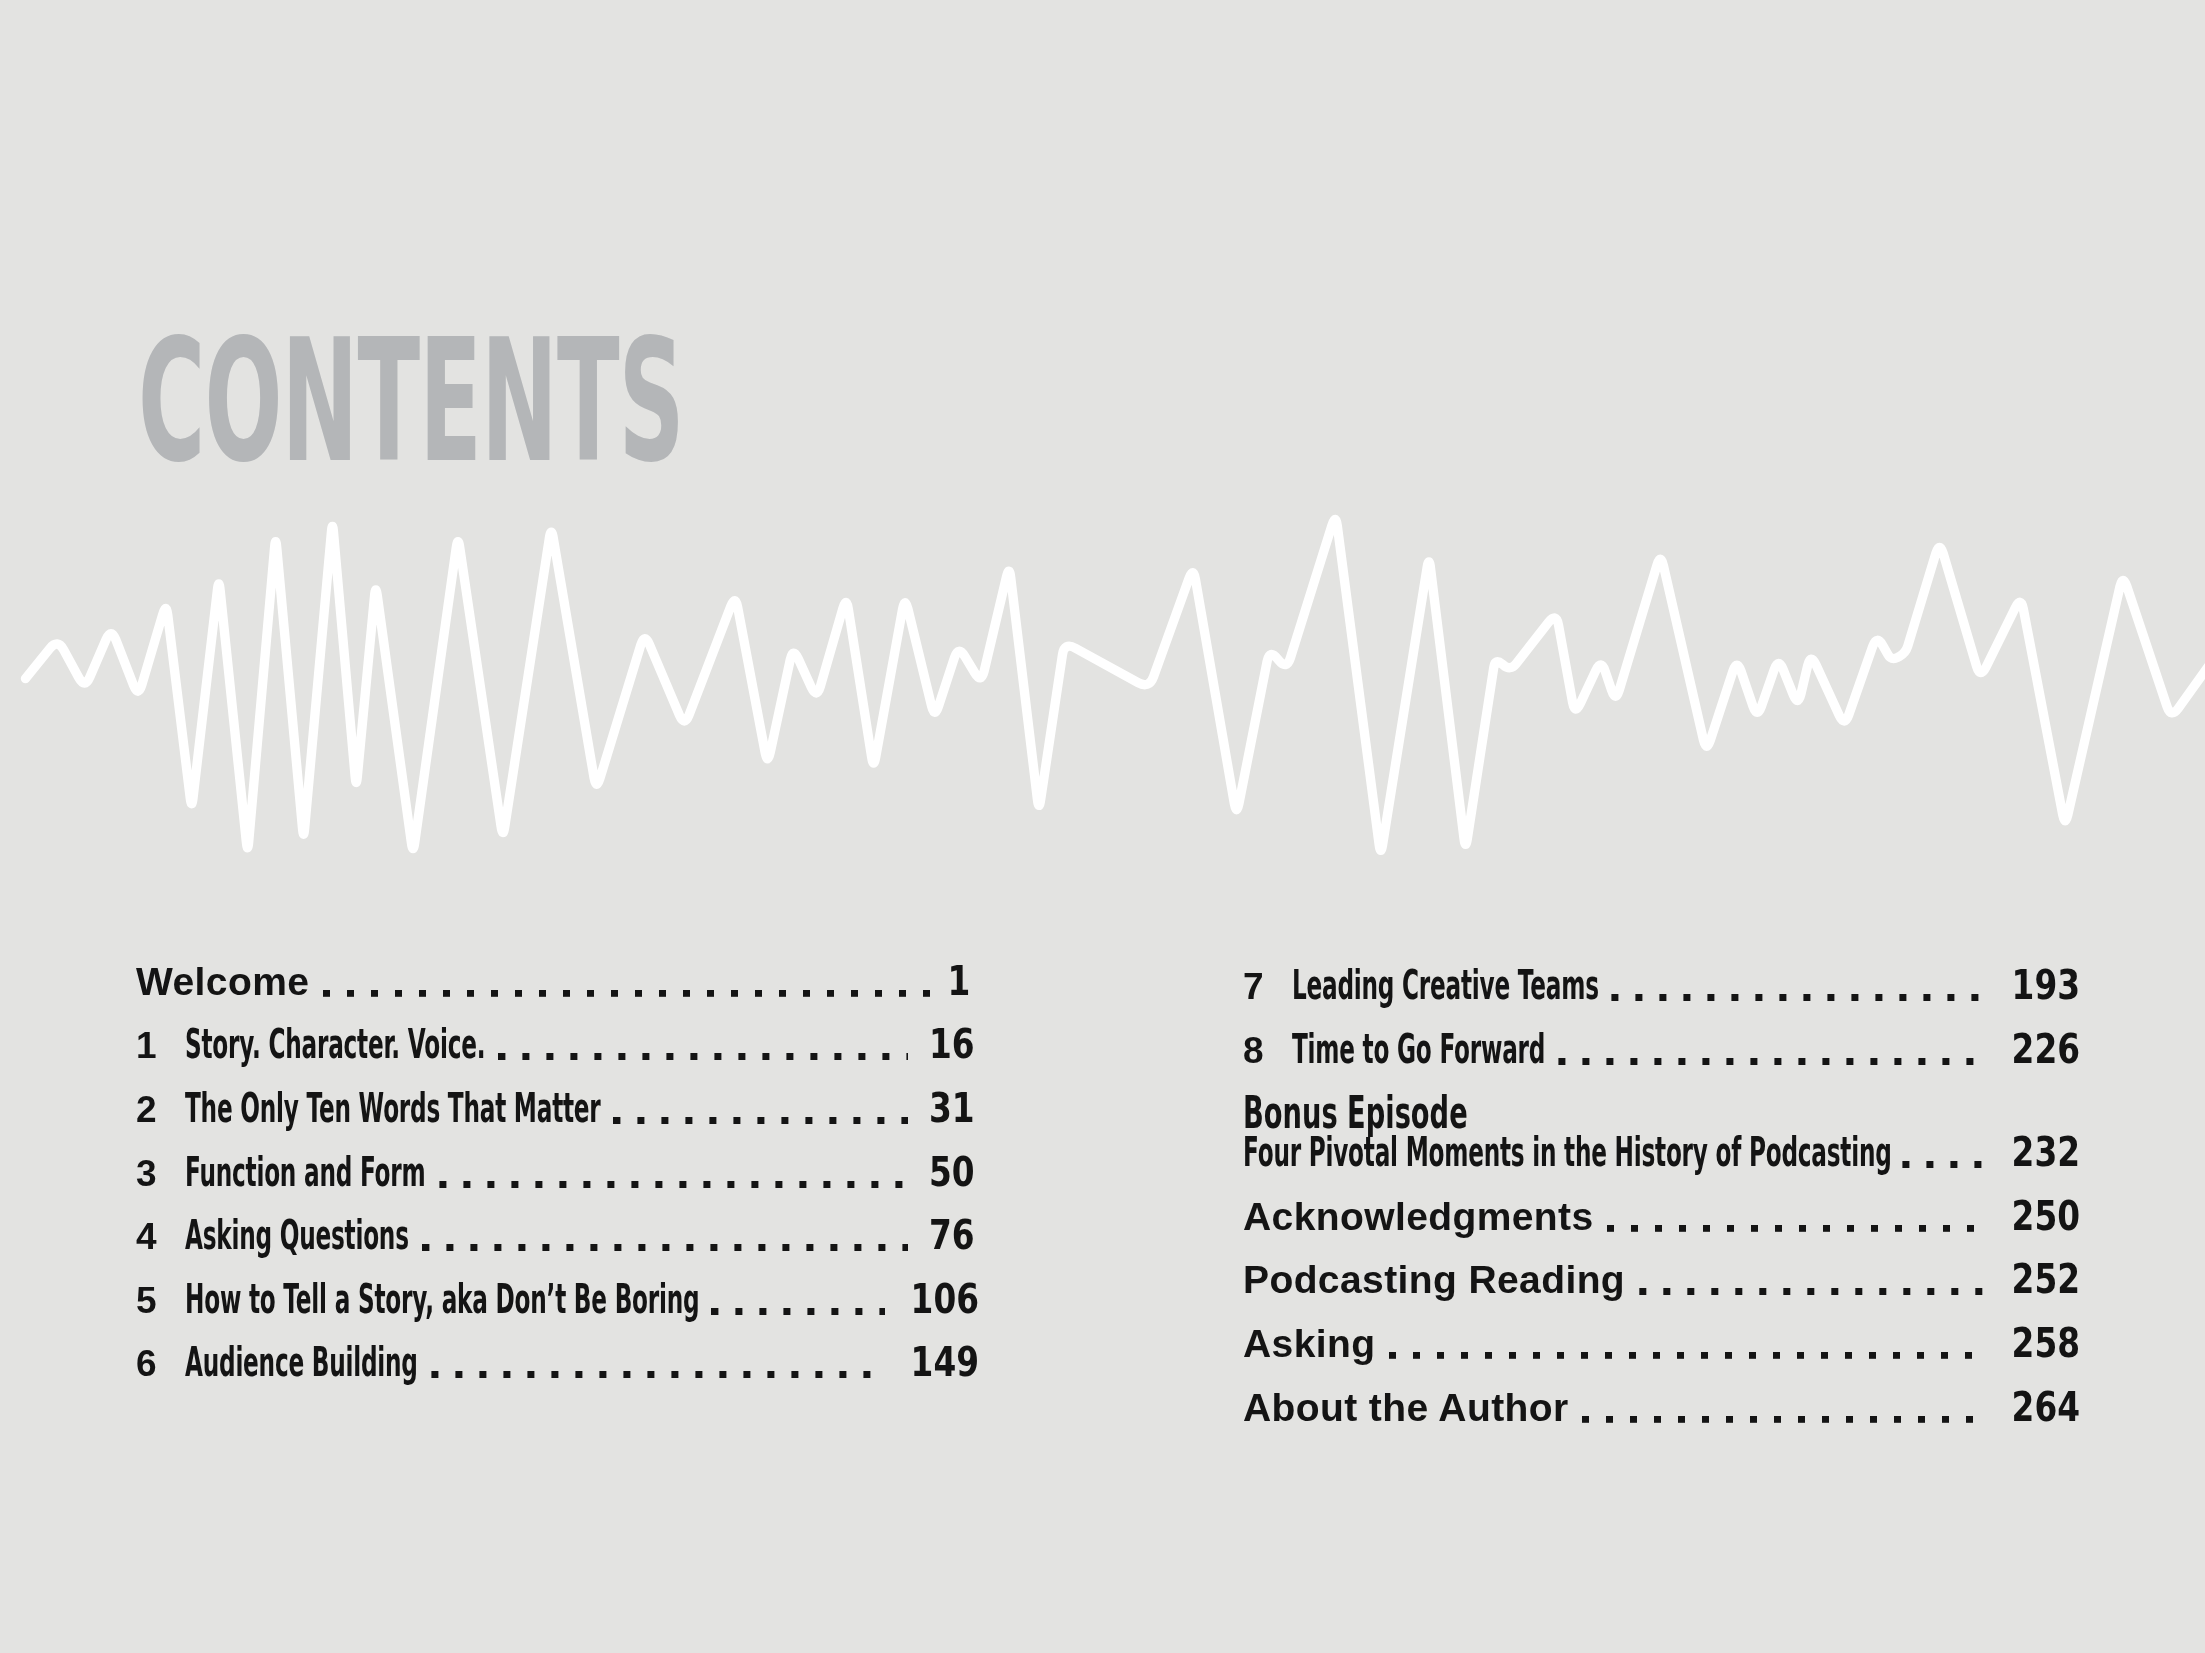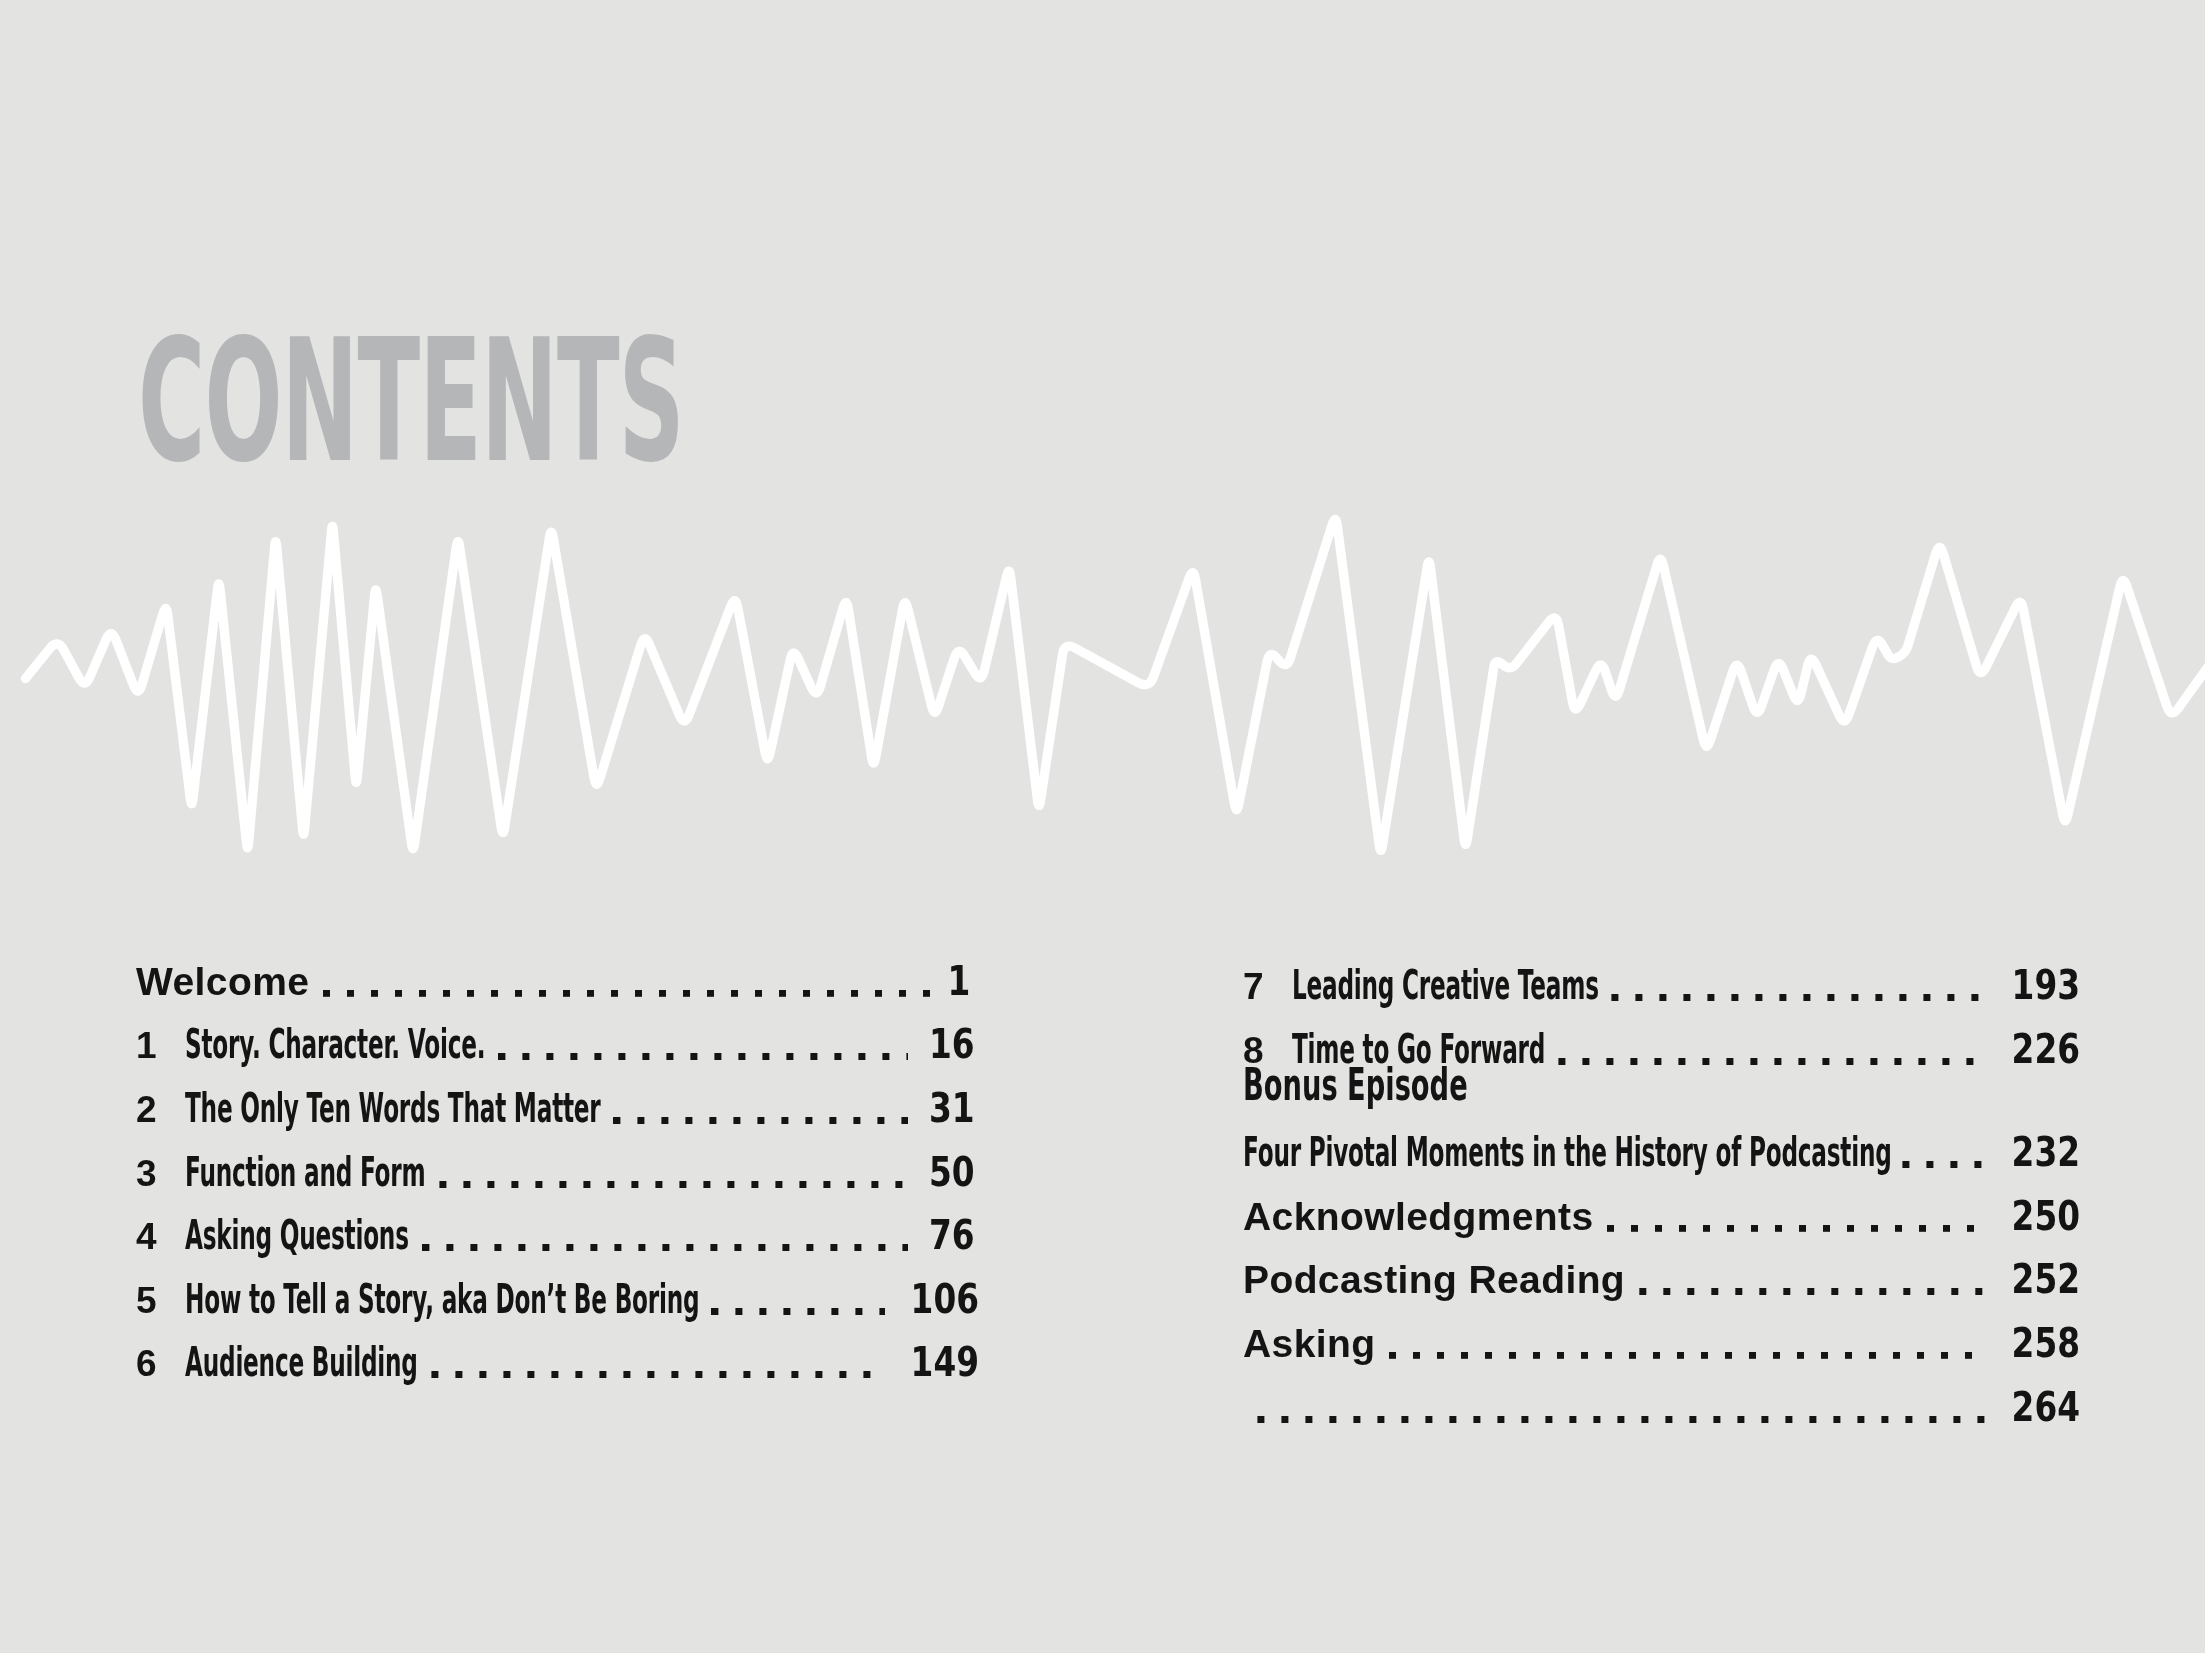--- a/index.html
+++ b/index.html
@@ -139,21 +139,21 @@
       <span class="pagenum org-right" data-scalex="0.8" style="width: 68px; transform: scaleX(0.8);">193</span>
     </div>
 
     <div class="row" style="top:1025px">
       <span class="num">8</span>
       <span class="title-cond org-left" data-scalex="0.58" style="width: 252px; transform: scaleX(0.58);">Time to Go Forward</span>
       <div class="leader"></div>
       <span class="pagenum org-right" data-scalex="0.8" style="width: 68px; transform: scaleX(0.8);">226</span>
     </div>
 
-    <div class="row" style="top:1060px">
+    <div class="row" style="top:1088px">
       <span class="heading-cond org-left" data-scalex="0.62" style="width: 225px; transform: scaleX(0.62);">Bonus Episode</span>
     </div>
 
     <div class="row" style="top:1128px">
       <span class="title-cond org-left" data-scalex="0.58" style="width: 645px; transform: scaleX(0.58);">Four Pivotal Moments in the History of Podcasting</span>
       <div class="leader"></div>
       <span class="pagenum org-right" data-scalex="0.8" style="width: 68px; transform: scaleX(0.8);">232</span>
     </div>
 
     <div class="row" style="top:1192px">
@@ -168,18 +168,19 @@
       <span class="pagenum org-right" data-scalex="0.8" style="width: 68px; transform: scaleX(0.8);">252</span>
     </div>
 
     <div class="row" style="top:1319px">
       <span class="title-wide">Asking</span>
       <div class="leader"></div>
       <span class="pagenum org-right" data-scalex="0.8" style="width: 68px; transform: scaleX(0.8);">258</span>
     </div>
 
     <div class="row" style="top:1383px">
+      <span class="title-wide">About the Author</span>
       <div class="leader"></div>
       <span class="pagenum org-right" data-scalex="0.8" style="width: 68px; transform: scaleX(0.8);">264</span>
     </div>
   </div>
 </div>
 
 
 </body></html>

